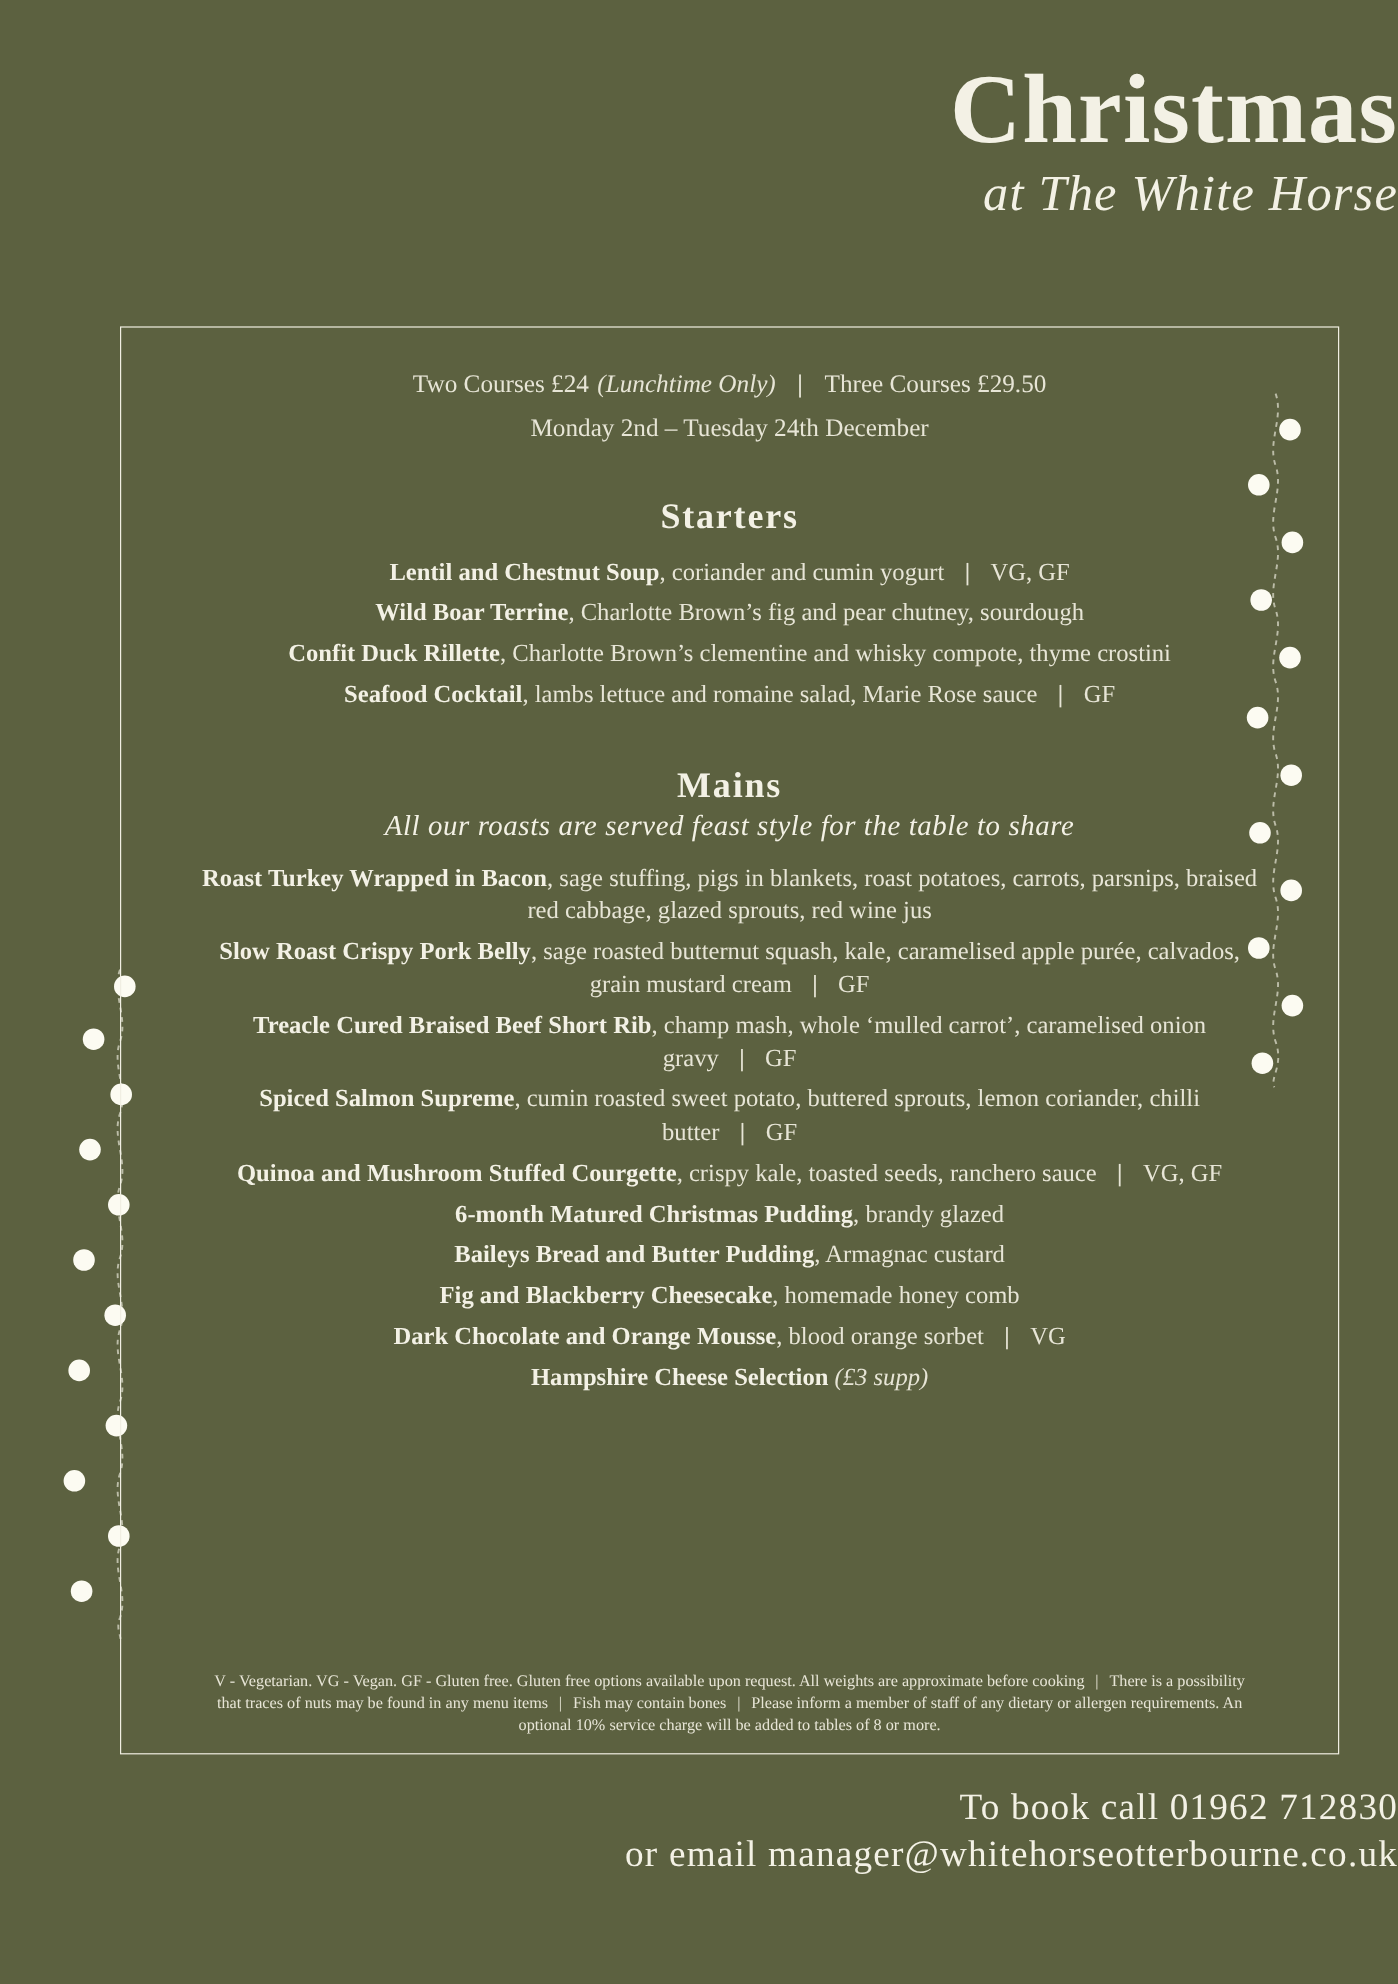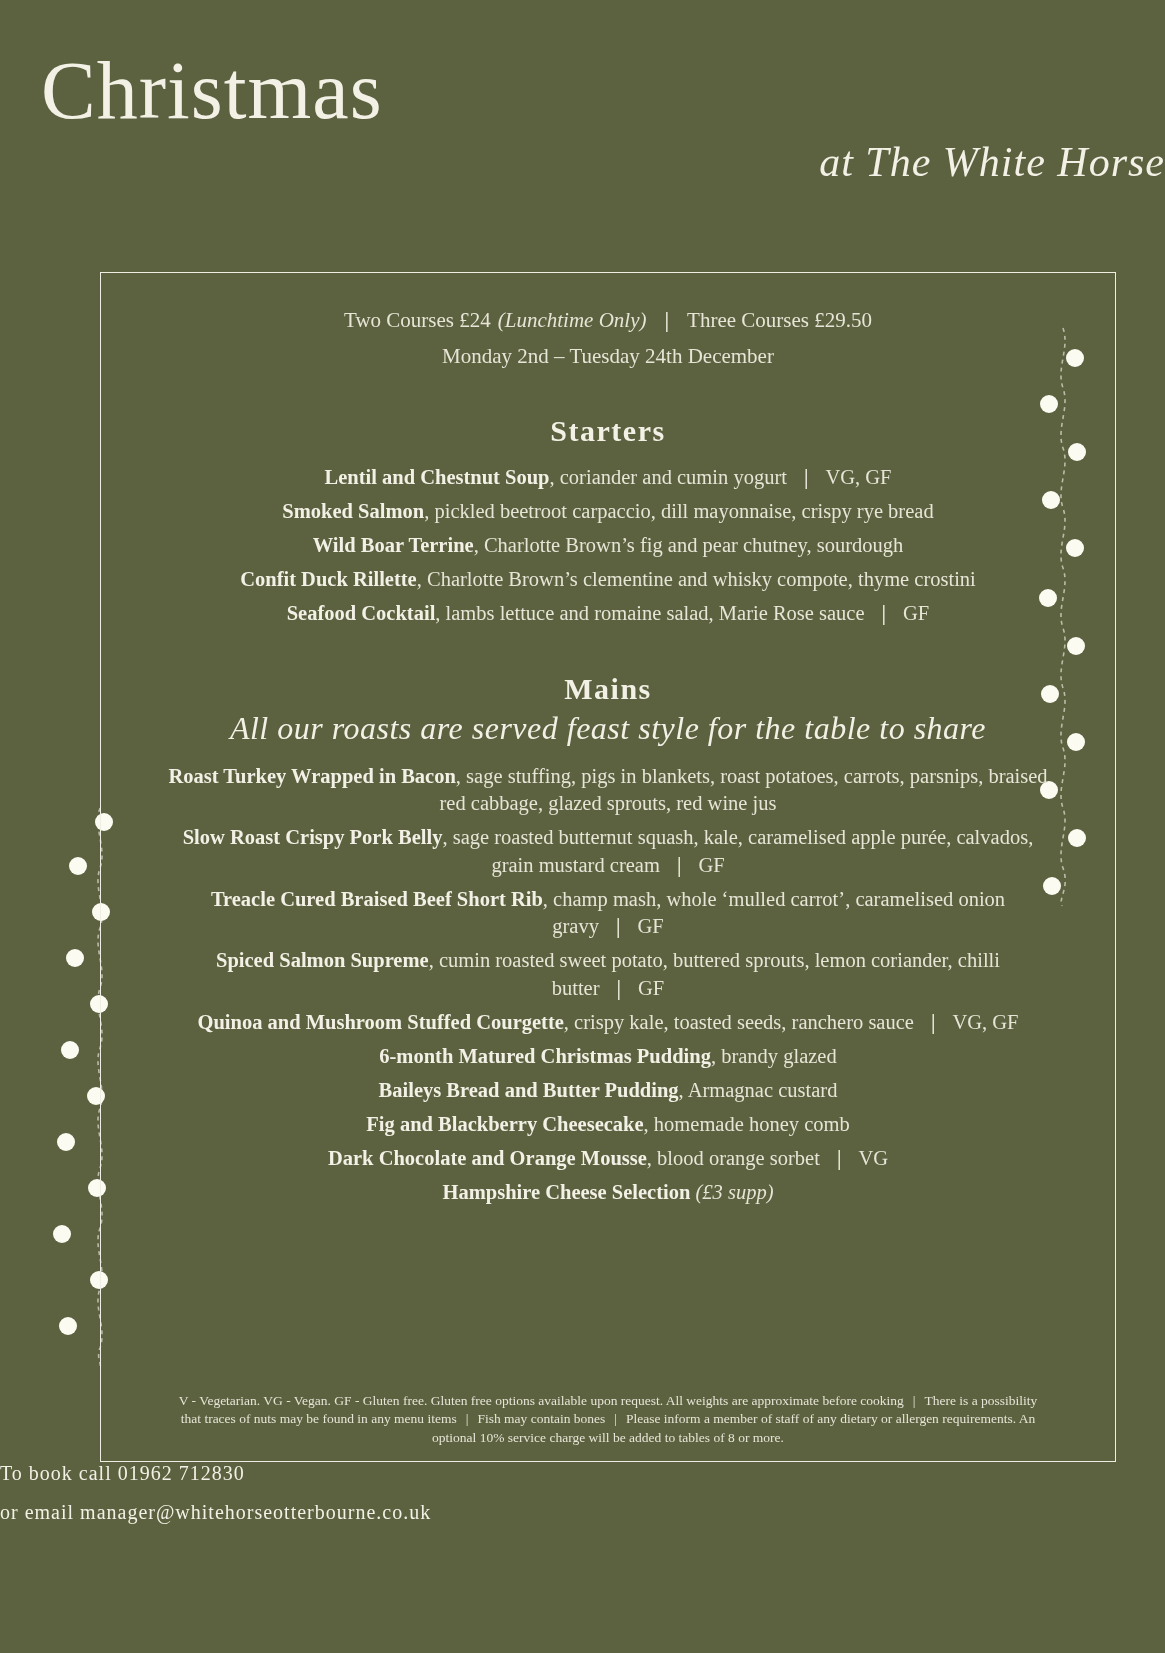--- a/index.html
+++ b/index.html
@@ -6,61 +6,60 @@
     --bg:#5c6140; --text:#e7e5d6; --bright:#f3f1e5; --border:#f0eee2; --bulb:#fcfbf2;
   }
   html,body{margin:0;padding:0;}
   body{background:var(--bg);}
   .page{
     position:relative; width:1165px; height:1653px; background:var(--bg);
     font-family:"Liberation Serif", serif; color:var(--text); overflow:hidden;
   }
   .lights{position:absolute; left:0; top:0; pointer-events:none;}
   .page-title{
-    margin:48px 0 0; text-align:left; font-size:82px; font-weight:400;
+    margin:48px 0 0; text-align:right; font-size:82px; font-weight:700;
     color:var(--bright); letter-spacing:1px; line-height:1.05;
     font-family:"Liberation Serif", serif;
-    padding-left:41px;
   }
   .page-subtitle{
     text-align:right; font-size:42px; font-style:italic; color:var(--bright);
     margin-top:4px; font-family:"Liberation Serif", serif; letter-spacing:1px;
   }
   .menu-box{
     position:absolute; left:100px; top:272px; width:1016px; height:1190px;
     border:1.5px solid var(--border); box-sizing:border-box; padding:30px 25px 0;
   }
   .pricing{ text-align:center; font-size:21px; margin:4px 0 0; line-height:27px;}
   .pricing .it{ font-style:italic; margin-left:7px;}
   .pipe{ font-weight:700; margin:0 18px; }
   .dates{ text-align:center; font-size:21px; margin:9px 0 0; line-height:27px;}
   .section-title{
     text-align:center; font-size:30px; font-weight:700; color:var(--bright);
     letter-spacing:1.5px; margin:44px 0 17px; line-height:1.1;
   }
   .section-subtitle{
-    text-align:center; font-size:32px; font-style:italic; color:var(--bright);
+    text-align:center; font-size:24px; font-style:italic; color:var(--bright);
     margin:-12px 0 16px; letter-spacing:0.5px;
   }
   .menu-item{
     text-align:center; font-size:20.5px; line-height:27.5px;
     margin:0 auto 6.5px; max-width:880px;
   }
   .dish-name{ font-weight:700; color:var(--bright); }
   .dish-note{ font-style:italic; }
   .diet-sep{ font-weight:700; margin:0 17px; }
   .disclaimer{
     position:absolute; left:50%; bottom:14px; transform:translateX(-50%);
     width:880px; text-align:center; font-size:13.5px; line-height:18.5px;
     color:var(--text); margin:0;
   }
   .disclaimer .dpipe{ margin:0 9px; }
   .footer{
-    position:absolute; left:0; top:1454px; width:100%; text-align:left;
-    font-size:20px; letter-spacing:1px; line-height:39px; color:var(--bright);
+    position:absolute; left:0; top:1486px; width:100%; text-align:right;
+    font-size:31px; letter-spacing:1px; line-height:39px; color:var(--bright);
   }
 </style>
 </head>
 <body>
 
 <div class="page">
 
   <svg class="lights" width="1165" height="1653" viewBox="0 0 1165 1653">
     <g stroke="#eeecdf" stroke-opacity="0.65" stroke-width="1.6" fill="none" stroke-dasharray="4 4">
       <path d="M1063,328 C1070,348 1056,368 1063,388 C1070,408 1056,428 1063,448 C1070,468 1056,488 1063,508 C1070,528 1056,548 1063,568 C1070,588 1056,608 1063,628 C1070,648 1056,668 1063,688 C1070,708 1056,728 1063,748 C1070,768 1056,788 1063,808 C1070,828 1056,848 1063,868 C1070,888 1058,898 1062,906"></path>
@@ -104,21 +103,20 @@
   <div class="menu-box">
     <p class="pricing">
       <span>Two Courses £24</span><span class="it">(Lunchtime Only)</span><span class="pipe">|</span><span>Three Courses £29.50</span>
     </p>
     <p class="dates">Monday 2nd – Tuesday 24th December</p>
 
     <div>
         <section>
           <h2 class="section-title">Starters</h2>
           <p class="menu-item"><span class="dish-name">Lentil and Chestnut Soup</span><span class="dish-desc">, coriander and cumin yogurt</span><span class="diet-sep">|</span><span class="diet">VG, GF</span></p>
-          <p class="menu-item"><span class="dish-name">Smoked Salmon</span><span class="dish-desc">, pickled beetroot carpaccio, dill mayonnaise, crispy rye bread</span></p>
           <p class="menu-item"><span class="dish-name">Wild Boar Terrine</span><span class="dish-desc">, Charlotte Brown’s fig and pear chutney, sourdough</span></p>
           <p class="menu-item"><span class="dish-name">Confit Duck Rillette</span><span class="dish-desc">, Charlotte Brown’s clementine and whisky compote, thyme crostini</span></p>
           <p class="menu-item"><span class="dish-name">Seafood Cocktail</span><span class="dish-desc">, lambs lettuce and romaine salad, Marie Rose sauce</span><span class="diet-sep">|</span><span class="diet">GF</span></p>
         </section>
         <section>
           <h2 class="section-title">Mains</h2>
           <div class="section-subtitle">All our roasts are served feast style for the table to share</div>
           <p class="menu-item"><span class="dish-name">Roast Turkey Wrapped in Bacon</span><span class="dish-desc">, sage stuffing, pigs in blankets, roast potatoes, carrots, parsnips, braised red cabbage, glazed sprouts, red wine jus</span></p>
           <p class="menu-item"><span class="dish-name">Slow Roast Crispy Pork Belly</span><span class="dish-desc">, sage roasted butternut squash, kale, caramelised apple purée, calvados, grain mustard cream</span><span class="diet-sep">|</span><span class="diet">GF</span></p>
           <p class="menu-item"><span class="dish-name">Treacle Cured Braised Beef Short Rib</span><span class="dish-desc">, champ mash, whole ‘mulled carrot’, caramelised onion gravy</span><span class="diet-sep">|</span><span class="diet">GF</span></p>

